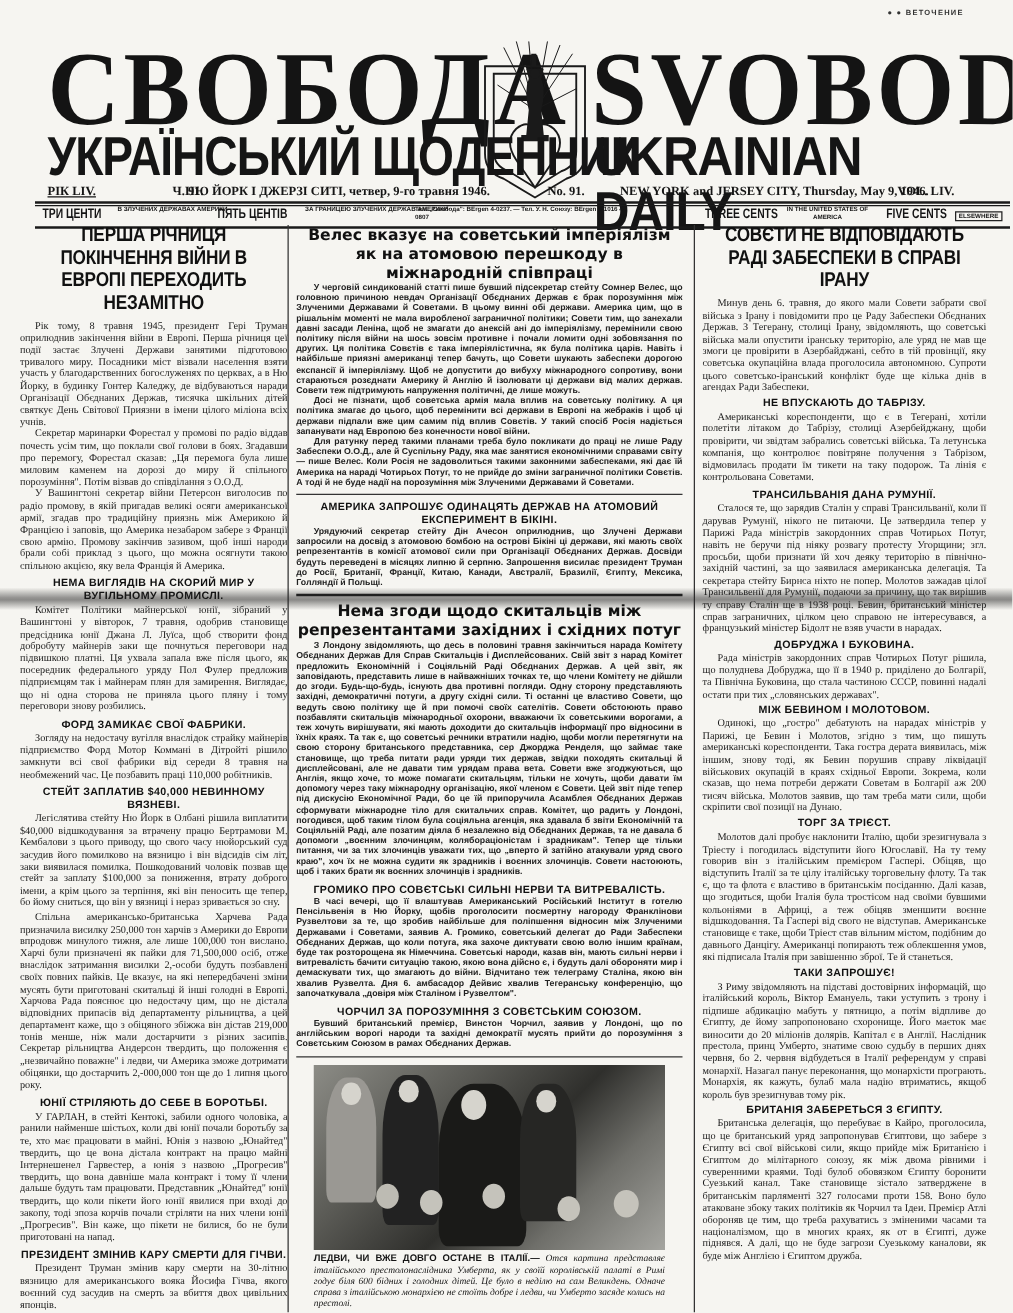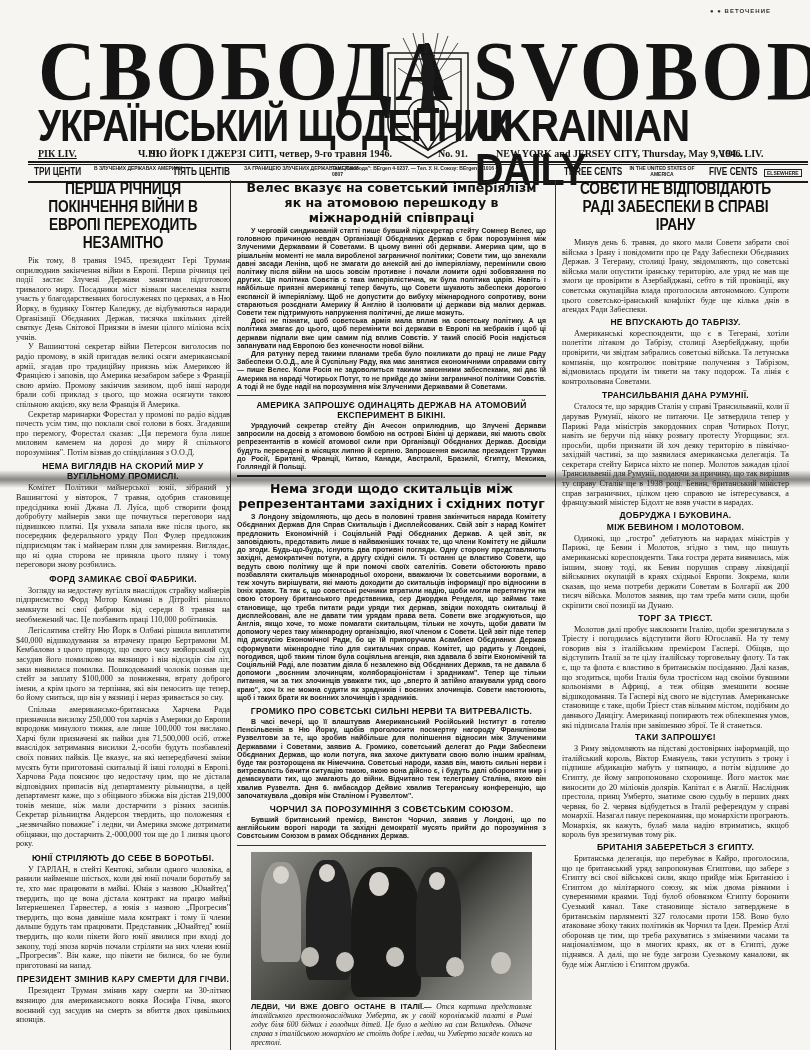--- a/index.html
+++ b/index.html
@@ -122,26 +122,27 @@
       <span class="pl tiny" style="left:605px;width:70px;text-align:center;white-space:normal">IN THE UNITED STATES OF AMERICA</span>
       <span class="pl big" style="left:687px">FIVE CENTS</span>
       <span class="pl tiny" style="left:742px;top:4px;border:1px solid #222;padding:0 2px">ELSEWHERE</span>
     </div>
     <div class="rule r2"></div>
   </div>
 
   <div class="col col1">
     <div class="hd hd-big">ПЕРША РІЧНИЦЯ ПОКІНЧЕННЯ ВІЙНИ В ЕВРОПІ ПЕРЕХОДИТЬ НЕЗАМІТНО</div>
     <p class="body mt4">Рік тому, 8 травня 1945, президент Гері Труман оприлюднив закінчення війни в Европі. Перша річниця цеї події застає Злучені Держави занятими підготовою тривалого миру. Посадники міст візвали населення взяти участь у благодарственних богослуженях по церквах, а в Ню Йорку, в будинку Гонтер Каледжу, де відбуваються наради Організації Обєднаних Держав, тисячка шкільних дітей святкує День Світової Приязни в імени цілого міліона всіх учнів.</p>
+    <p class="body">Секретар маринарки Форестал у промові по радіо віддав почесть усім тим, що поклали свої голови в боях. Згадавши про перемогу, Форестал сказав: „Ця перемога була лише миловим каменем на дорозі до миру й спільного порозуміння". Потім візвав до співділання з О.О.Д.</p>
     <p class="body">У Вашингтоні секретар війни Петерсон виголосив по радіо промову, в якій пригадав великі осяги американської армії, згадав про традиційну приязнь між Америкою й Францією і заповів, що Америка незабаром забере з Франції свою армію. Промову закінчив зазивом, щоб інші народи брали собі приклад з цього, що можна осягнути такою спільною акцією, яку вела Франція й Америка.</p>
-    <p class="body">Секретар маринарки Форестал у промові по радіо віддав почесть усім тим, що поклали свої голови в боях. Згадавши про перемогу, Форестал сказав: „Ця перемога була лише миловим каменем на дорозі до миру й спільного порозуміння". Потім візвав до співділання з О.О.Д.</p>
     <div class="hd hd-sect mt4">НЕМА ВИГЛЯДІВ НА СКОРИЙ МИР У ВУГІЛЬНОМУ ПРОМИСЛІ.</div>
     <p class="body mt2">Комітет Політики майнерської юнії, зібраний у Вашингтоні у вівторок, 7 травня, одобрив становище предсідника юнії Джана Л. Луїса, щоб створити фонд добробуту майнерів заки ще почнуться переговори над підвишкою платні. Ця ухвала запала вже після цього, як посередник федерального уряду Пол Фулер предложив підприємцям так і майнерам плян для замирення. Виглядає, що ні одна сторова не приняла цього пляну і тому переговори знову розбились.</p>
     <div class="hd hd-sect mt4">ФОРД ЗАМИКАЄ СВОЇ ФАБРИКИ.</div>
     <p class="body mt2">Зогляду на недостачу вугілля внаслідок страйку майнерів підприємство Форд Мотор Коммані в Дітройті рішило замкнути всі свої фабрики від середи 8 травня на необмежений час. Це позбавить праці 110,000 робітників.</p>
+    <div class="hd hd-sect mt4">СТЕЙТ ЗАПЛАТИВ $40,000 НЕВИННОМУ ВЯЗНЕВІ.</div>
     <p class="body mt2">Легіслятива стейту Ню Йорк в Олбані рішила виплатити $40,000 відшкодування за втрачену працю Бертрамови М. Кембалови з цього приводу, що свого часу нюйорський суд засудив його помилково на вязницю і він відсидів сім літ, заки виявилася помилка. Пошкодований чоловік позвав ще стейт за заплату $100,000 за пониження, втрату доброго імени, а крім цього за терпіння, які він пеносить ще тепер, бо йому сниться, що він у вязниці і нераз зривається зо сну.</p>
     <p class="body mt2">Спільна американсько-британська Харчева Рада призначила висилку 250,000 тон харчів з Америки до Европи впродовж минулого тижня, але лише 100,000 тон вислано. Харчі були призначені як пайки для 71,500,000 осіб, отже внаслідок затримання висилки 2,-особи будуть позбавлені своїх повних пайків. Це вказує, на які непередбачені зміни мусять бути приготовані скитальці й інші голодні в Европі. Харчова Рада пояснює цю недостачу цим, що не дістала відповідних припасів від департаменту рільництва, а цей департамент каже, що з обіцяного збіжжа він дістав 219,000 тонів менше, ніж мали достарчити з різних засипів. Секретар рільництва Андерсон твердить, що положення є „незвичайно поважне" і ледви, чи Америка зможе дотримати обіцянки, що достарчить 2,-000,000 тон ще до 1 липня цього року.</p>
     <div class="hd hd-sect mt4">ЮНІЇ СТРІЛЯЮТЬ ДО СЕБЕ В БОРОТЬБІ.</div>
     <p class="body mt2">У ГАРЛАН, в стейті Кентокі, забили одного чоловіка, а ранили найменше шістьох, коли дві юнії почали боротьбу за те, хто має працювати в майні. Юнія з назвою „Юнайтед" твердить, що це вона дістала контракт на працю майні Інтернешенел Гарвестер, а юнія з назвою „Прогресив" твердить, що вона давніше мала контракт і тому її члени дальше будуть там працювати. Представник „Юнайтед" юнії твердить, що коли пікети його юнії явилися при вході до закопу, тоді зпоза корчів почали стріляти на них члени юнії „Прогресив". Він каже, що пікети не билися, бо не були приготовані на напад.</p>
     <div class="hd hd-sect mt4">ПРЕЗИДЕНТ ЗМІНИВ КАРУ СМЕРТИ ДЛЯ ГІЧВИ.</div>
     <p class="body mt2">Президент Труман змінив кару смерти на 30-літню вязницю для американського вояка Йосифа Гічва, якого воєнний суд засудив на смерть за вбиття двох цивільних японців.</p>
 
   </div>
 
   <div class="col col2">
@@ -185,20 +186,21 @@
 
   <div class="col col3">
     <div style="padding:0 6px">
       <div class="hd hd-big">СОВЄТИ НЕ ВІДПОВІДАЮТЬ РАДІ ЗАБЕСПЕКИ В СПРАВІ ІРАНУ</div>
       <p class="body mt4">Минув день 6. травня, до якого мали Совети забрати свої війська з Ірану і повідомити про це Раду Забеспеки Обєднаних Держав. З Тегерану, столиці Ірану, звідомляють, що советські війська мали опустити іранську територію, але уряд не мав ще змоги це провірити в Азербайджані, себто в тій провінції, яку советська окупаційна влада проголосила автономною. Супроти цього советсько-іранський конфлікт буде ще кілька днів в агендах Ради Забеспеки.</p>
       <div class="hd hd-sect mt2">НЕ ВПУСКАЮТЬ ДО ТАБРІЗУ.</div>
       <p class="body mt2">Американські кореспонденти, що є в Тегерані, хотіли полетіти літаком до Табрізу, столиці Азербейджану, щоби провірити, чи звідтам забрались советські війська. Та летунська компанія, що контролює повітряне получення з Табрізом, відмовилась продати їм тикети на таку подорож. Та лінія є контрольована Советами.</p>
       <div class="hd hd-sect mt4">ТРАНСИЛЬВАНІЯ ДАНА РУМУНІЇ.</div>
       <p class="body mt2">Сталося те, що зарядив Сталін у справі Трансильванії, коли її дарував Румунії, нікого не питаючи. Це затвердила тепер у Парижі Рада міністрів закордонних справ Чотирьох Потуг, навіть не беручи під ніяку розвагу протесту Угорщини; згл. просьби, щоби признати їй хоч деяку територію в північно-західній частині, за що заявилася американська делегація. Та секретара стейту Бирнса ніхто не попер. Молотов зажадав цілої Трансильвенії для Румунії, подаючи за причину, що так вирішив ту справу Сталін ще в 1938 році. Бевин, британський міністер справ заграничних, цілком цею справою не інтересувався, а французький міністер Бідолт не взяв участи в нарадах.</p>
       <div class="hd hd-sect mt2">ДОБРУДЖА І БУКОВИНА.</div>
+      <p class="body mt2">Рада міністрів закордонних справ Чотирьох Потуг рішила, що полуднева Добруджа, що її в 1940 р. приділено до Болгарії, та Північна Буковина, що стала частиною СССР, повинні надалі остати при тих „словянських державах".</p>
       <div class="hd hd-sect mt2">МІЖ БЕВИНОМ І МОЛОТОВОМ.</div>
       <p class="body mt2">Одинокі, що „гостро" дебатують на нарадах міністрів у Парижі, це Бевин і Молотов, згідно з тим, що пишуть американські кореспонденти. Така гостра дерата виявилась, між іншим, знову тоді, як Бевин порушив справу ліквідації військових окупацій в краях східньої Европи. Зокрема, коли сказав, що нема потреби держати Советам в Болгарії аж 200 тисяч війська. Молотов заявив, що там треба мати сили, щоби скріпити свої позиції на Дунаю.</p>
       <div class="hd hd-sect mt2">ТОРГ ЗА ТРІЄСТ.</div>
       <p class="body mt2">Молотов далі пробує наклонити Італію, щоби зрезигнувала з Тріесту і погодилась відступити його Югославії. На ту тему говорив він з італійським премієром Гаспері. Обіцяв, що відступить Італії за те цілу італійську торговельну флоту. Та так є, що та флота є властиво в британськім посіданню. Далі казав, що згодиться, щоби Італія була тростісом над своїми бувшими кольоніями в Африці, а теж обіцяв зменшити воєнне відшкодовання. Та Гаспері від свого не відступав. Американське становище є таке, щоби Тріест став вільним містом, подібним до давнього Данцігу. Американці попирають теж облекшення умов, які підписала Італія при завішенню зброї. Те й станеться.</p>
       <div class="hd hd-sect mt2">ТАКИ ЗАПРОШУЄ!</div>
       <p class="body mt2">З Риму звідомляють на підставі достовірних інформацій, що італійський король, Віктор Емануель, таки уступить з трону і підпише абдикацію мабуть у пятницю, а потім відпливе до Єгипту, де йому запропоновано схоронище. Його маєток має виносити до 20 міліонів долярів. Капітал є в Англії. Наслідник престола, принц Умберто, знатиме свою судьбу в перших днях червня, бо 2. червня відбудеться в Італії референдум у справі монархії. Назагал панує переконання, що монархісти програють. Монархія, як кажуть, булаб мала надію втриматись, якщоб король був зрезигнував тому рік.</p>
       <div class="hd hd-sect mt2">БРИТАНІЯ ЗАБЕРЕТЬСЯ З ЄГИПТУ.</div>
       <p class="body mt2">Британська делегація, що перебуває в Кайро, проголосила, що це британський уряд запропонував Єгиптови, що забере з Єгипту всі свої військові сили, якщо прийде між Британією і Єгиптом до мілітарного союзу, як між двома рівними і суверенними краями. Тоді булоб обовязком Єгипту боронити Суезький канал. Таке становище зістало затверджене в британськім парляменті 327 голосами проти 158. Воно було атаковане збоку таких політиків як Чорчил та Ідеи. Премієр Атлі обороняв це тим, що треба рахуватись з зміненими часами та націоналізмом, що в многих краях, як от в Єгипті, дуже піднявся. А далі, що не буде загрози Суезькому каналови, як буде між Англією і Єгиптом дружба.</p>
     </div>
   </div>

